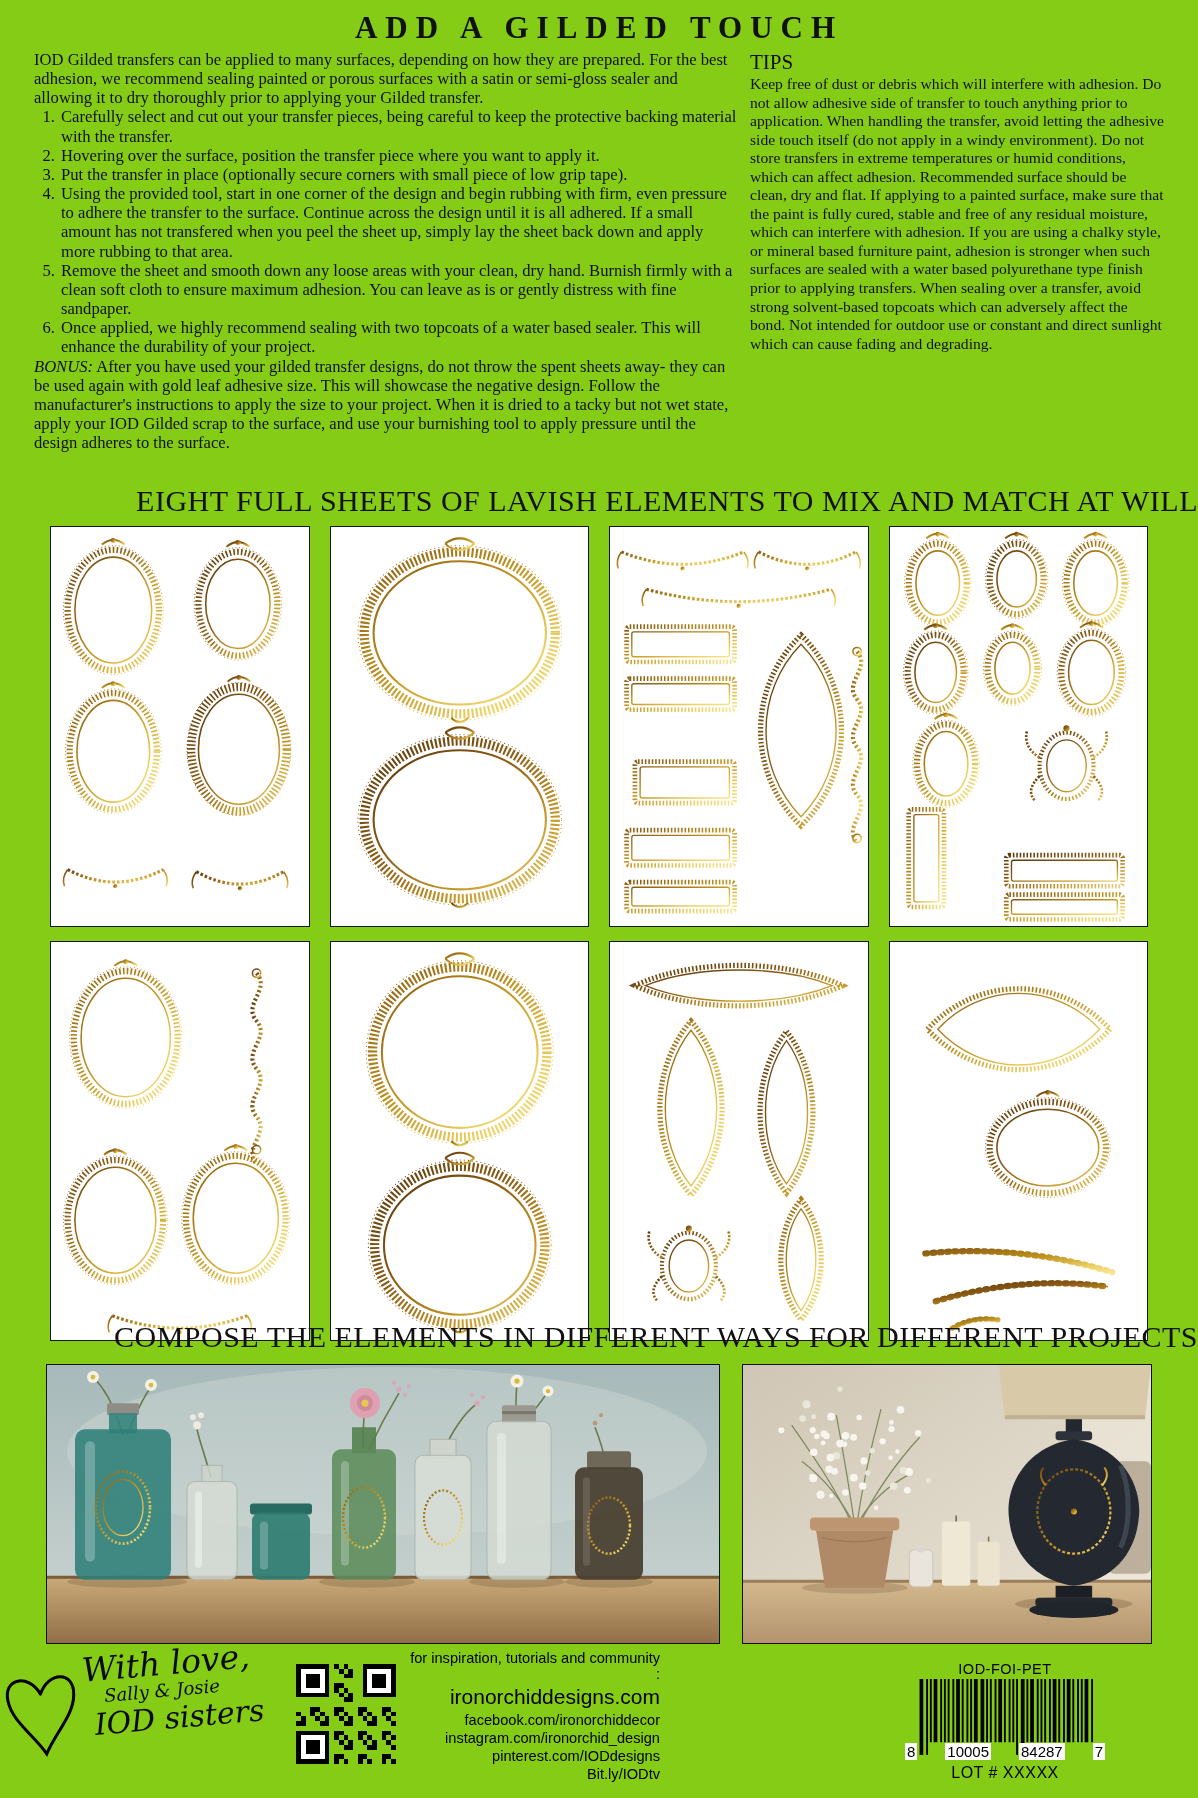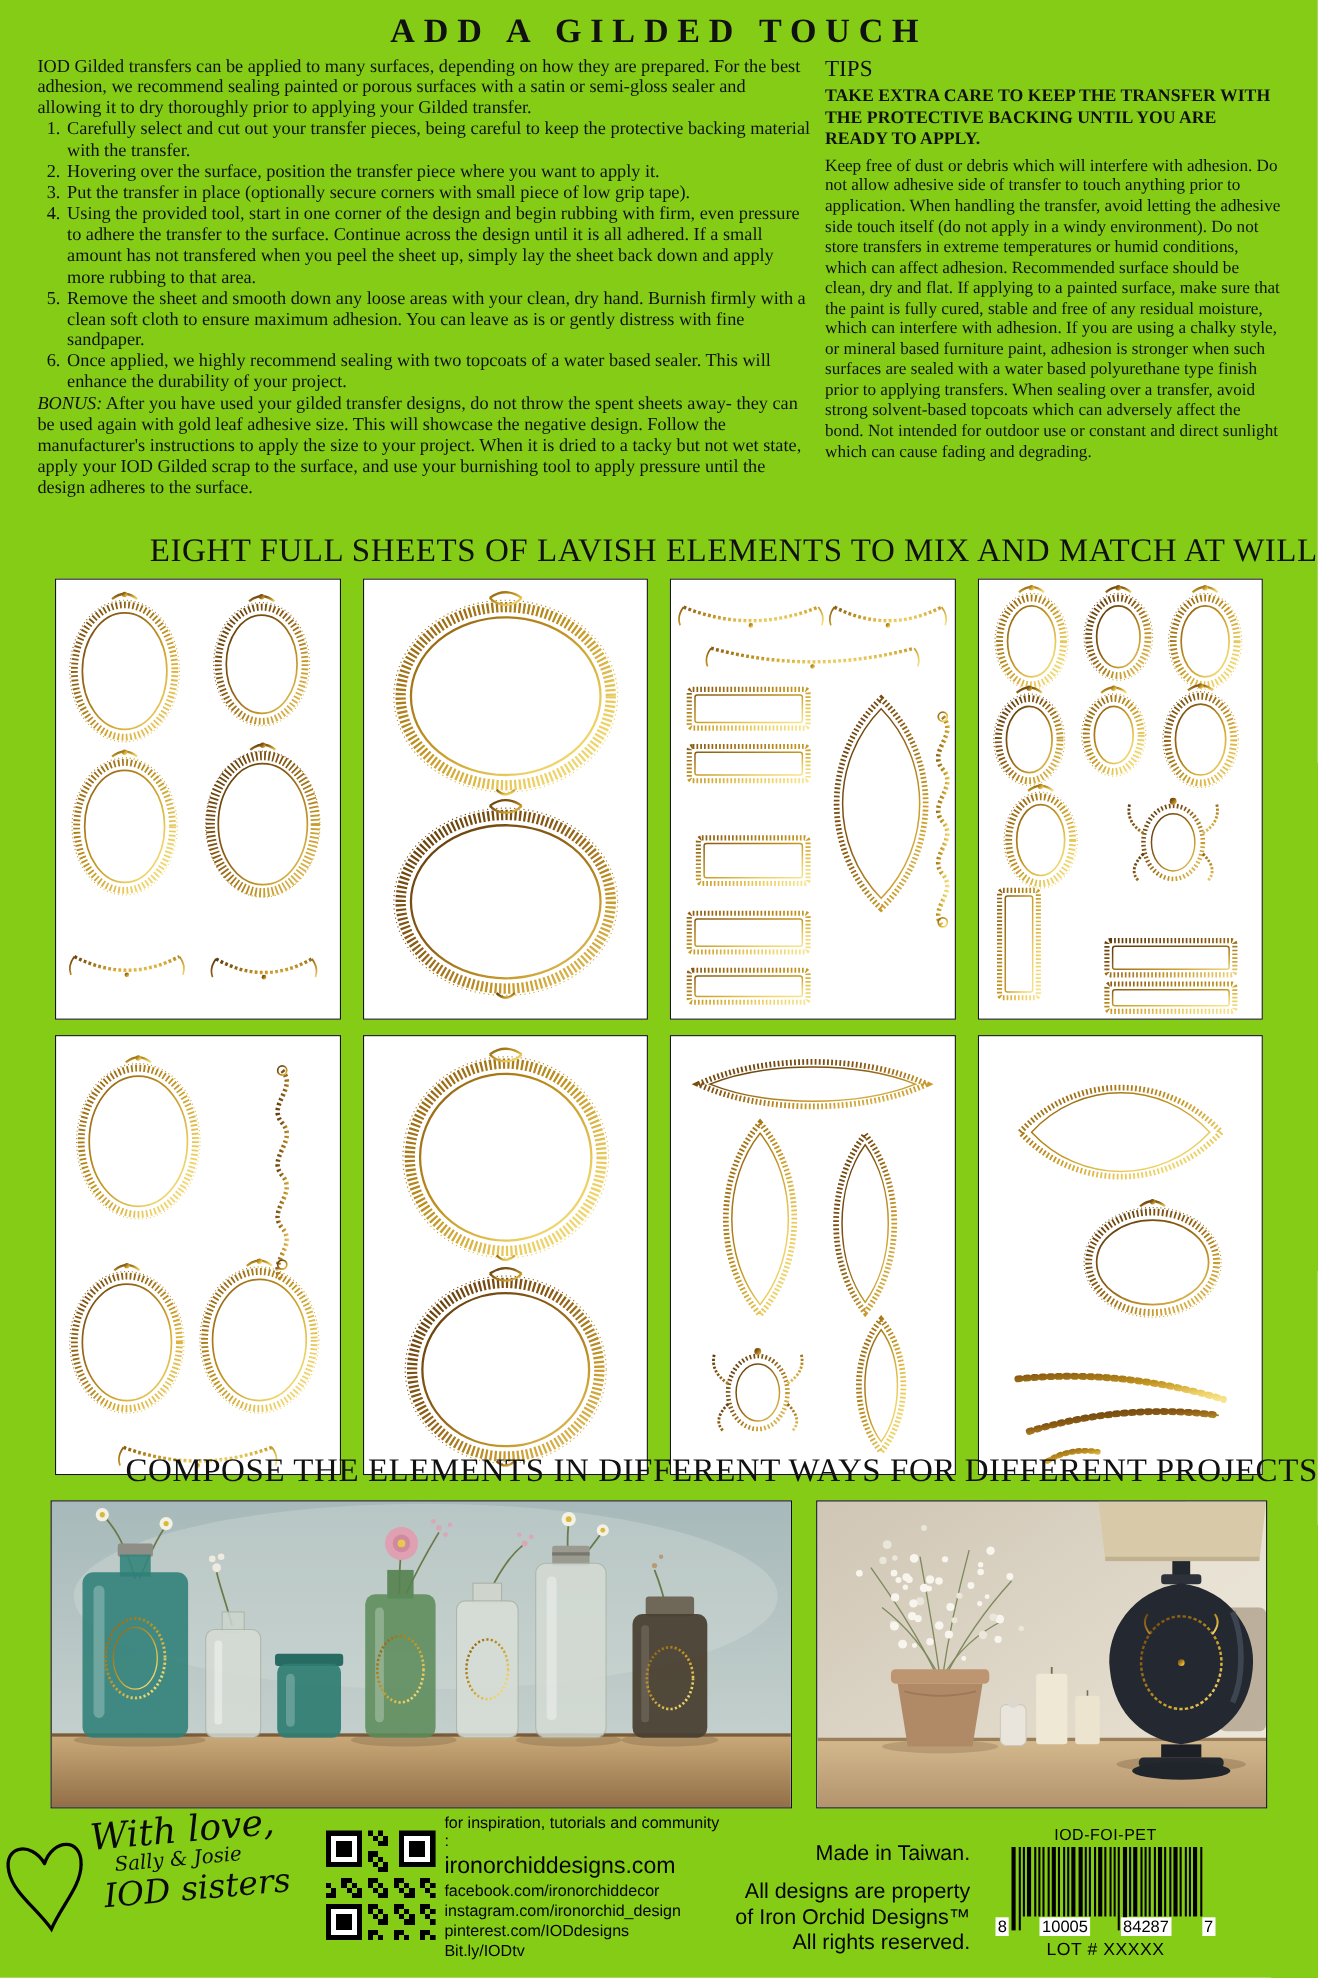--- a/index.html
+++ b/index.html
@@ -33,21 +33,21 @@
   .photo-right{flex:1}
   
   .footer{position:relative;height:168px;font-family:"Liberation Sans",sans-serif;color:#000}
   .heart{position:absolute;left:2px;top:16px;transform:rotate(-6deg)}
   .signature{position:absolute;left:84px;top:2px;transform:rotate(-5deg);
              font-family:"DejaVu Serif","Liberation Serif",serif;font-style:italic;color:#0a0a0a}
   .sig-1{font-size:33px;line-height:1}
   .sig-2{font-size:18px;margin:2px 0 0 20px;line-height:1}
   .sig-3{font-size:30px;margin:4px 0 0 8px;line-height:1}
   .qr{position:absolute;left:296px;top:20px;width:100px;height:100px}
-  .community{position:absolute;left:404px;top:4px;width:256px;text-align:left}
+  .community{position:absolute;left:404px;top:4px;width:256px;text-align:right}
   .community .line{font-size:14.6px;margin:2px 0}
   .community .site{font-size:21px;margin:3px 0 3px}
   .legal{position:absolute;left:648px;top:30px;width:234px;text-align:right;font-size:19.5px;line-height:1.22}
   .legal .gap{margin-bottom:10px}
   .upc{position:absolute;left:904px;top:17px;width:202px;text-align:center}
   .upc-code{font-size:14.5px;letter-spacing:.5px;margin-bottom:2px}
   .upc-bars{display:block;margin:0 auto;width:178px;height:78px}
   .upc-digits{display:flex;justify-content:space-between;font-size:15px;margin-top:-14px;padding:0 1px;
               position:relative}
   .upc-digits span{background:#fff;padding:0 2px}
@@ -107,21 +107,20 @@
           <li>Hovering over the surface, position the transfer piece where you want to apply it.</li>
           <li>Put the transfer in place (optionally secure corners with small piece of low grip tape).</li>
           <li>Using the provided tool, start in one corner of the design and begin rubbing with firm, even pressure to adhere the transfer to the surface. Continue across the design until it is all adhered. If a small amount has not transfered when you peel the sheet up, simply lay the sheet back down and apply more rubbing to that area.</li>
           <li>Remove the sheet and smooth down any loose areas with your clean, dry hand.  Burnish firmly with a clean soft cloth to ensure maximum adhesion. You can leave as is or gently distress with fine sandpaper.</li>
           <li>Once applied, we highly recommend sealing with two topcoats of a water based sealer. This will enhance the durability of your project.</li>
         </ol>
       <p><span class="bonus-label">BONUS:</span><span> After you have used your gilded transfer designs, do not throw the spent sheets away- they can be used again with gold leaf adhesive size. This will showcase the negative design. Follow the manufacturer's instructions to apply the size to your project. When it is dried to a tacky but not wet state, apply your IOD Gilded scrap to the surface, and use your burnishing tool to apply pressure until the design adheres to the surface.</span></p>
     </div>
     <div class="col-right">
       <p class="sec-head">TIPS</p>
-      <p class="tips-warning">TAKE EXTRA CARE TO KEEP THE TRANSFER WITH THE PROTECTIVE BACKING UNTIL YOU ARE READY TO APPLY.</p>
       <p>Keep free of dust or debris which will interfere with adhesion. Do not allow adhesive side of transfer to touch anything prior to application. When handling the transfer, avoid letting the adhesive side touch itself (do not apply in a windy environment). Do not store transfers in extreme temperatures or humid conditions, which can affect adhesion. Recommended surface should be clean, dry and flat. If applying to a painted surface, make sure that the paint is fully cured, stable and free of any residual moisture, which can interfere with adhesion. If you are using a chalky style, or mineral based furniture paint, adhesion is stronger when such surfaces are sealed with a water based polyurethane type finish prior to applying transfers. When sealing over a transfer, avoid strong solvent-based topcoats which can adversely affect the bond. Not intended for outdoor use or constant and direct sunlight which can cause fading and degrading.</p>
     </div>
   </div>
 
   <h2 class="band eight">EIGHT FULL SHEETS OF LAVISH ELEMENTS TO MIX AND MATCH AT WILL</h2>
 
   <div class="sheets-grid">
     <div class="sheet">
         <svg viewBox="0 0 248 384" preserveAspectRatio="none">
           <ellipse cx="60" cy="80" rx="48" ry="62" fill="none" stroke="url(#gA)" stroke-width="1" stroke-dasharray="0.8 2.6"></ellipse>
@@ -620,26 +619,20 @@
         <rect x="2" y="16" width="3" height="3" fill="#000"></rect>
       </svg>
     <div class="community">
       <div class="line">for inspiration, tutorials and community :</div>
       <div class="site">ironorchiddesigns.com</div>
       <div class="line">facebook.com/ironorchiddecor</div>
       <div class="line">instagram.com/ironorchid_design</div>
       <div class="line">pinterest.com/IODdesigns</div>
       <div class="line">Bit.ly/IODtv</div>
     </div>
-    <div class="legal">
-      <div class="gap">Made in Taiwan.</div>
-      <div>All designs are property</div>
-      <div>of Iron Orchid Designs™</div>
-      <div>All rights reserved.</div>
-    </div>
     <div class="upc">
       <div class="upc-code">IOD-FOI-PET</div>
       <svg class="upc-bars" viewBox="0 0 100 74" preserveAspectRatio="none" id="barcode">
           <rect x="2" y="0" width="2.1" height="72" fill="#000"></rect>
           <rect x="5.7" y="0" width="1.05" height="72" fill="#000"></rect>
           <rect x="7.800000000000001" y="0" width="1.05" height="60" fill="#000"></rect>
           <rect x="9.9" y="0" width="2.1" height="60" fill="#000"></rect>
           <rect x="13.600000000000001" y="0" width="1.05" height="60" fill="#000"></rect>
           <rect x="15.700000000000001" y="0" width="1.05" height="60" fill="#000"></rect>
           <rect x="17.8" y="0" width="1.05" height="60" fill="#000"></rect>

